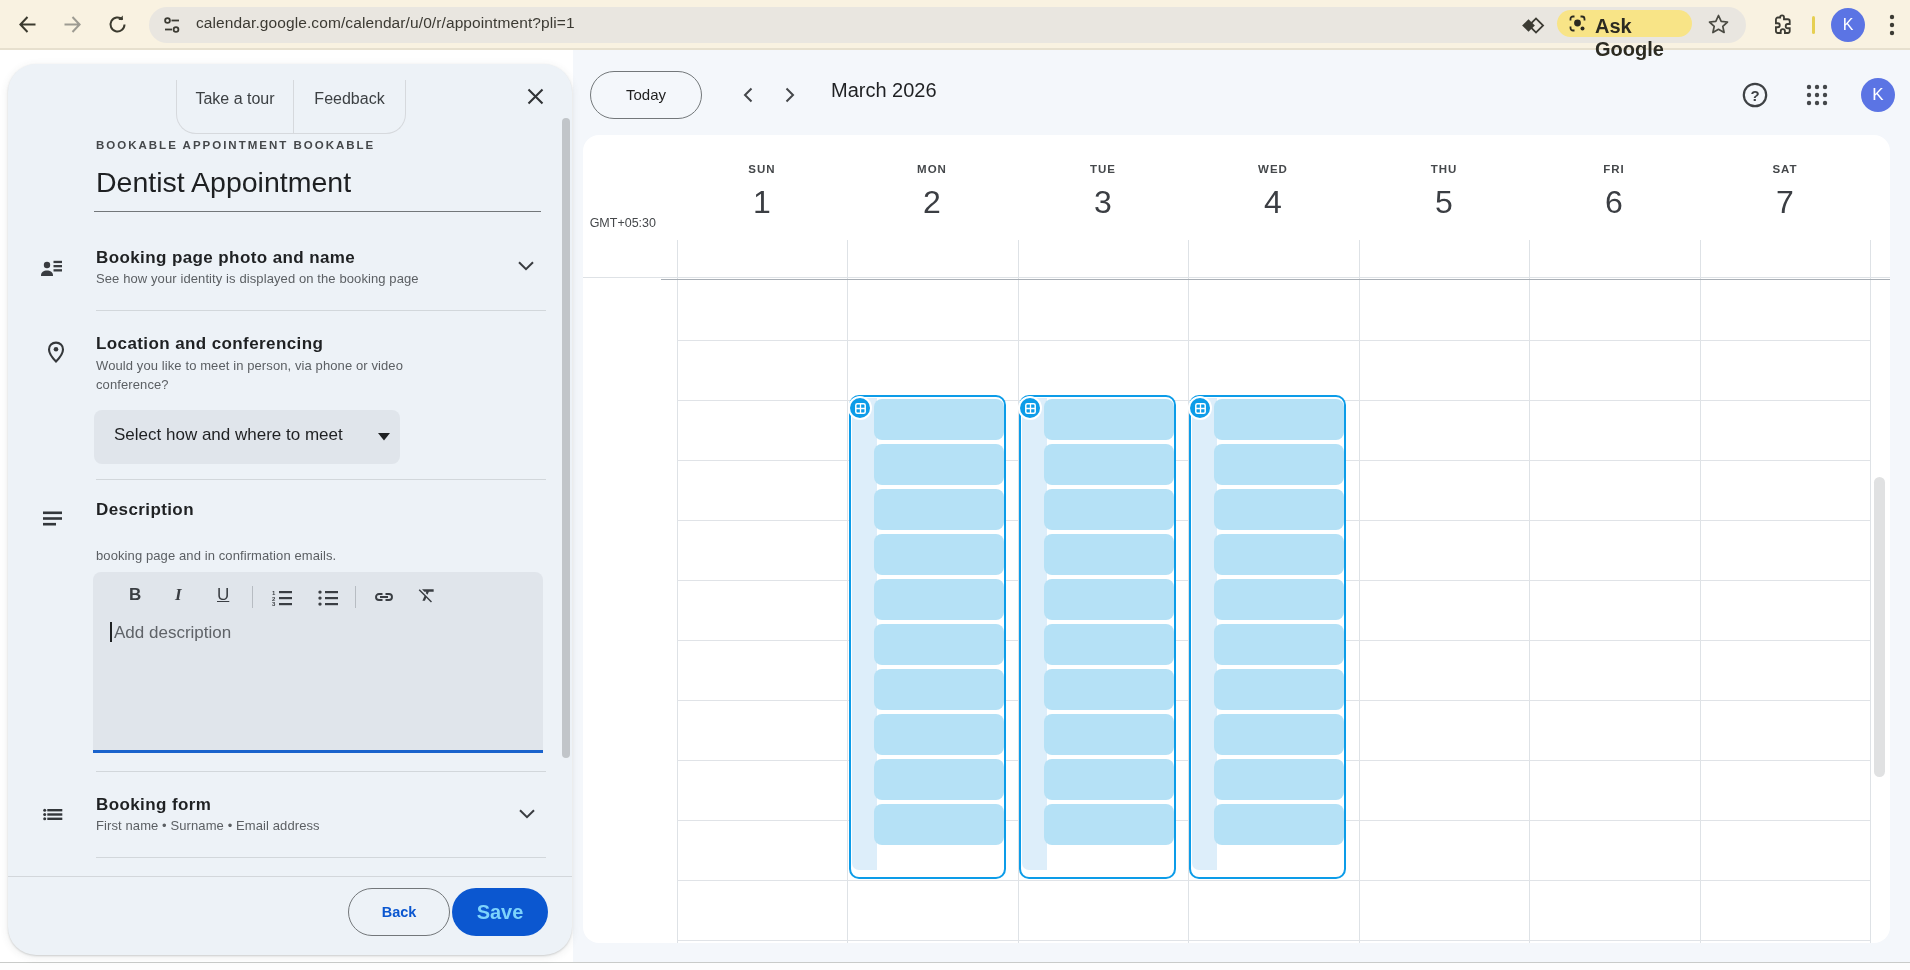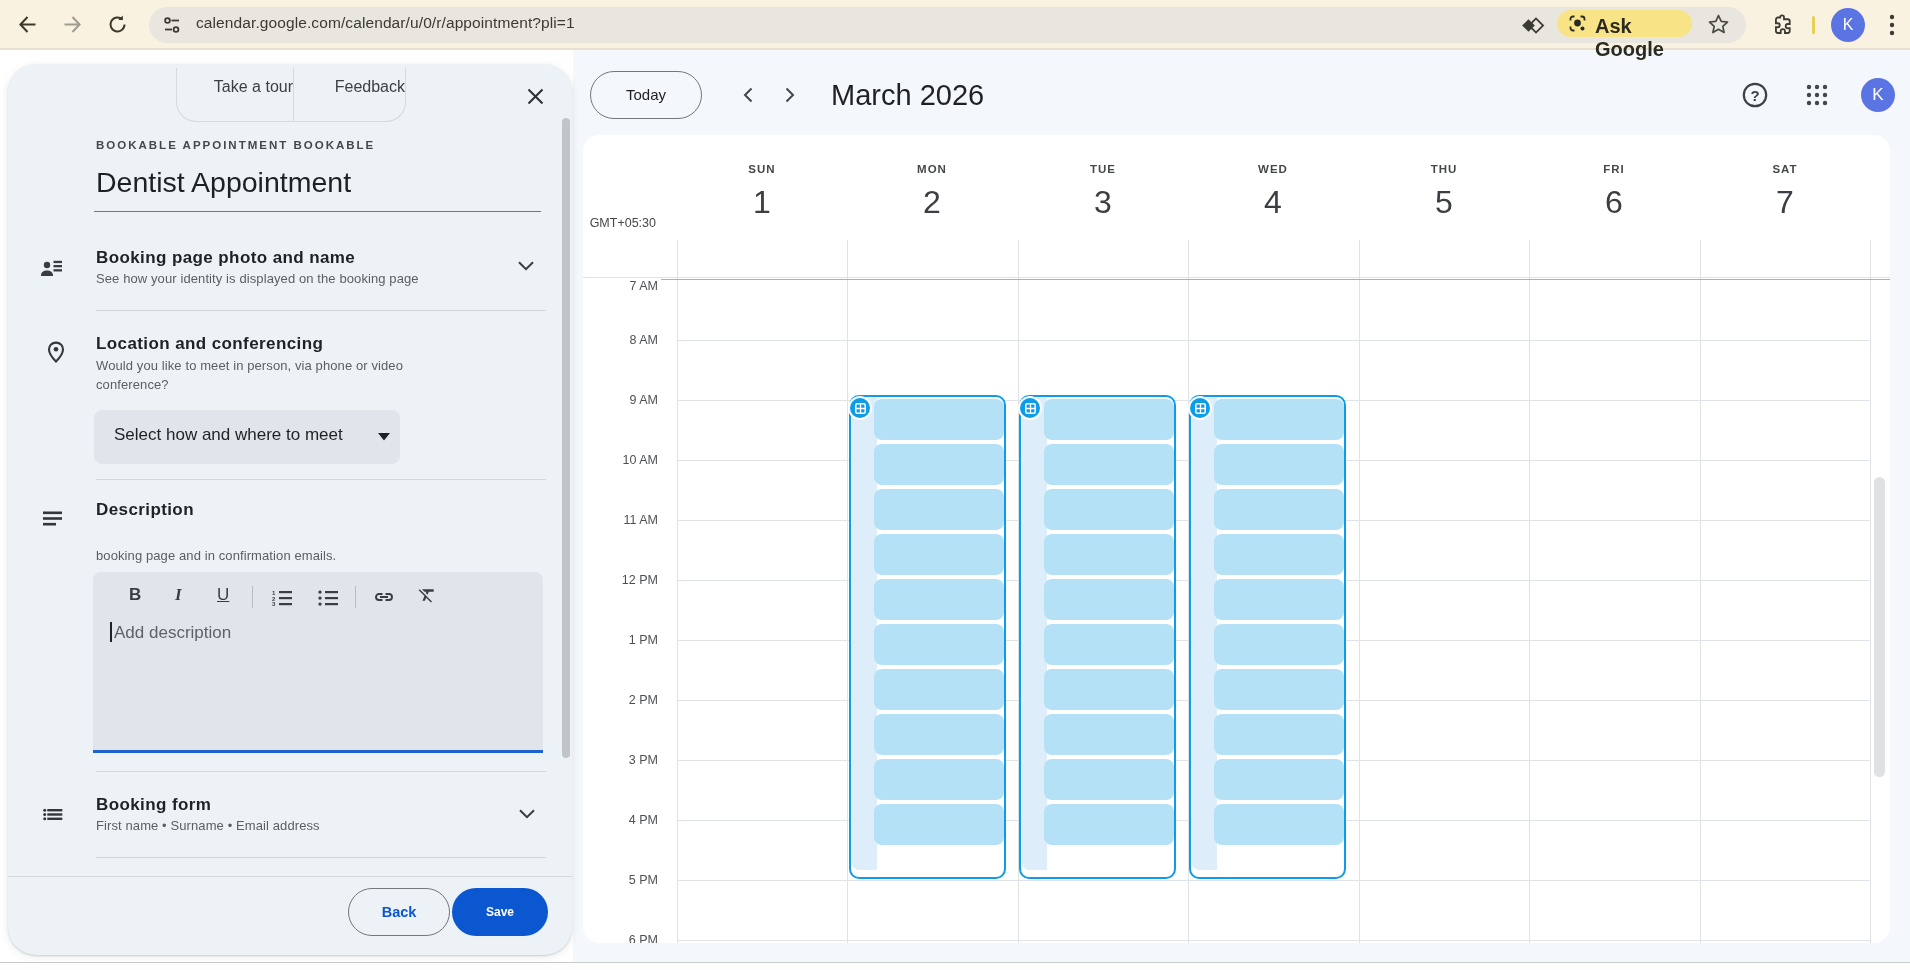--- a/index.html
+++ b/index.html
@@ -17,43 +17,43 @@
   #avatar-chrome { position:absolute; left:1831px; top:8px; width:34px; height:34px; border-radius:50%; background:#5b74e4; color:#fff; font-size:16px; text-align:center; line-height:34px; }
   #ybar { position:absolute; left:1812px; top:16px; width:3px; height:18px; background:#e6cf52; border-radius:2px; }
 
   
   #rightbg { position:absolute; left:573px; top:50px; width:1337px; height:912px; background:#f4f7fb; }
   #botline { position:absolute; left:0; top:962px; width:1910px; height:1px; background:#c9cbc9; }
   #botstrip { position:absolute; left:0; top:963px; width:1910px; height:7px; background:#fdfdfd; }
 
   
   #panel { position:absolute; left:8px; top:64px; width:564px; height:891px; background:#edf2f7; border-radius:28px; box-shadow:0 1px 2px rgba(60,64,67,.2), 0 2px 8px rgba(60,64,67,.1); }
-  #tabwrap { position:absolute; left:168px; top:4px; height:54px; border:1px solid #d6d9dd; border-top:none; border-radius:0 0 20px 20px; display:flex; color:#3c4043; font-size:16px; line-height:37px; text-align:right; }
+  #tabwrap { position:absolute; left:168px; top:16px; height:54px; border:1px solid #d6d9dd; border-top:none; border-radius:0 0 20px 20px; display:flex; color:#3c4043; font-size:16px; line-height:37px; text-align:center; }
   #tab1 { width:117px; border-right:1px solid #d6d9dd; }
   #tab2 { width:111px; }
   .sechead { position:absolute; left:88px; font-size:17px; font-weight:bold; color:#1f2123; letter-spacing:0.4px; }
   .subtext { position:absolute; left:88px; font-size:13px; color:#5b5f63; letter-spacing:0.1px; }
   .divider { position:absolute; left:88px; width:450px; height:1px; background:#d2d7db; }
   #bas-label { position:absolute; left:88px; top:75px; font-size:11.5px; font-weight:bold; letter-spacing:2px; color:#45484b; }
   #title { position:absolute; left:88px; top:102px; font-size:28.5px; color:#1e2022; }
   #title-line { position:absolute; left:86px; top:147px; width:447px; height:1px; background:#73777a; }
   #footer-line { position:absolute; left:0; top:812px; width:564px; height:1px; background:#d3d7db; }
   #btn-back { position:absolute; left:340px; top:824px; width:102px; height:48px; border:1px solid #73777a; border-radius:24px; color:#0b57d0; font-size:14.5px; font-weight:bold; text-align:center; line-height:46px; }
-  #btn-save { position:absolute; left:444px; top:824px; width:96px; height:48px; border-radius:24px; background:#0b57d0; color:#ffffff; font-size:12px; font-weight:bold; text-align:center; line-height:48px; }
+  #btn-save { position:absolute; left:444px; top:824px; width:96px; height:48px; border-radius:24px; background:#0b57d0; color:#7dd3fc; font-size:20px; font-weight:bold; text-align:center; line-height:48px; }
   #panel-scroll { position:absolute; left:554px; top:54px; width:8px; height:640px; border-radius:4px; background:#c1c5c9; }
   #select-btn { position:absolute; left:86px; top:346px; width:306px; height:54px; border-radius:8px; background:#e0e5eb; }
   #select-btn span { position:absolute; left:20px; top:15px; font-size:17px; color:#1f2123; }
   #editor { position:absolute; left:85px; top:508px; width:450px; height:181px; background:#e0e5eb; border-radius:8px 8px 0 0; border-bottom:3px solid #1a63cc; }
   .tsep { position:absolute; top:14px; width:1px; height:22px; background:#b7bcc2; }
   #cursor { position:absolute; left:17px; top:50px; width:1.5px; height:20px; background:#1f2123; }
   #placeholder { position:absolute; left:21px; top:51px; font-size:17px; color:#5f6368; }
 
   
   #btn-today { position:absolute; left:590px; top:71px; width:112px; height:48px; border:1px solid #73777a; border-radius:24px; color:#1f1f1f; font-size:15px; text-align:center; line-height:46px; }
-  #march { position:absolute; left:831px; top:79px; font-size:29px; color:#1f2123; }
+  #march { position:absolute; left:831px; top:79px; font-size:20px; color:#1f2123; }
   #avatar-cal { position:absolute; left:1861px; top:78px; width:34px; height:34px; border-radius:50%; background:#5b74e4; color:#fff; font-size:17px; text-align:center; line-height:34px; }
 
   
   #card { position:absolute; left:583px; top:135px; width:1307px; height:808px; background:#fff; border-radius:16px; overflow:hidden; }
   .dayname { position:absolute; top:22px; width:80px; margin-left:-40px; text-align:center; font-size:11.5px; font-weight:bold; letter-spacing:1px; color:#45484b;margin-top:6px; }
   .daynum { position:absolute; top:49px; width:80px; margin-left:-40px; text-align:center; font-size:32px; color:#3b3e43; }
   #gmt { position:absolute; left:0px; top:81px; width:73px; text-align:right; font-size:12.5px; color:#45484b; }
   .vline { position:absolute; width:1px; background:#dee2e6; }
   .hline { position:absolute; height:1px; background:#e0e3e7; left:94px; width:1193px; }
   #topline { position:absolute; left:0; top:142px; width:1307px; height:1px; background:#dee2e6; }
@@ -285,34 +285,20 @@
   <div class="hline" style="top:325px"></div>
   <div class="hline" style="top:385px"></div>
   <div class="hline" style="top:445px"></div>
   <div class="hline" style="top:505px"></div>
   <div class="hline" style="top:565px"></div>
   <div class="hline" style="top:625px"></div>
   <div class="hline" style="top:685px"></div>
   <div class="hline" style="top:745px"></div>
   <div class="hline" style="top:805px"></div>
 
-  <div id="gutter">
-    <div class="tlabel" style="top:2px">7 AM</div>
-    <div class="tlabel" style="top:56px">8 AM</div>
-    <div class="tlabel" style="top:116px">9 AM</div>
-    <div class="tlabel" style="top:176px">10 AM</div>
-    <div class="tlabel" style="top:236px">11 AM</div>
-    <div class="tlabel" style="top:296px">12 PM</div>
-    <div class="tlabel" style="top:356px">1 PM</div>
-    <div class="tlabel" style="top:416px">2 PM</div>
-    <div class="tlabel" style="top:476px">3 PM</div>
-    <div class="tlabel" style="top:536px">4 PM</div>
-    <div class="tlabel" style="top:596px">5 PM</div>
-    <div class="tlabel" style="top:656px">6 PM</div>
-  </div>
 
   <div class="appt" style="left:266px">
     <div class="strip"></div>
     <div class="slot" style="top:2px"></div>
       <div class="slot" style="top:47px"></div>
       <div class="slot" style="top:92px"></div>
       <div class="slot" style="top:137px"></div>
       <div class="slot" style="top:182px"></div>
       <div class="slot" style="top:227px"></div>
       <div class="slot" style="top:272px"></div>

